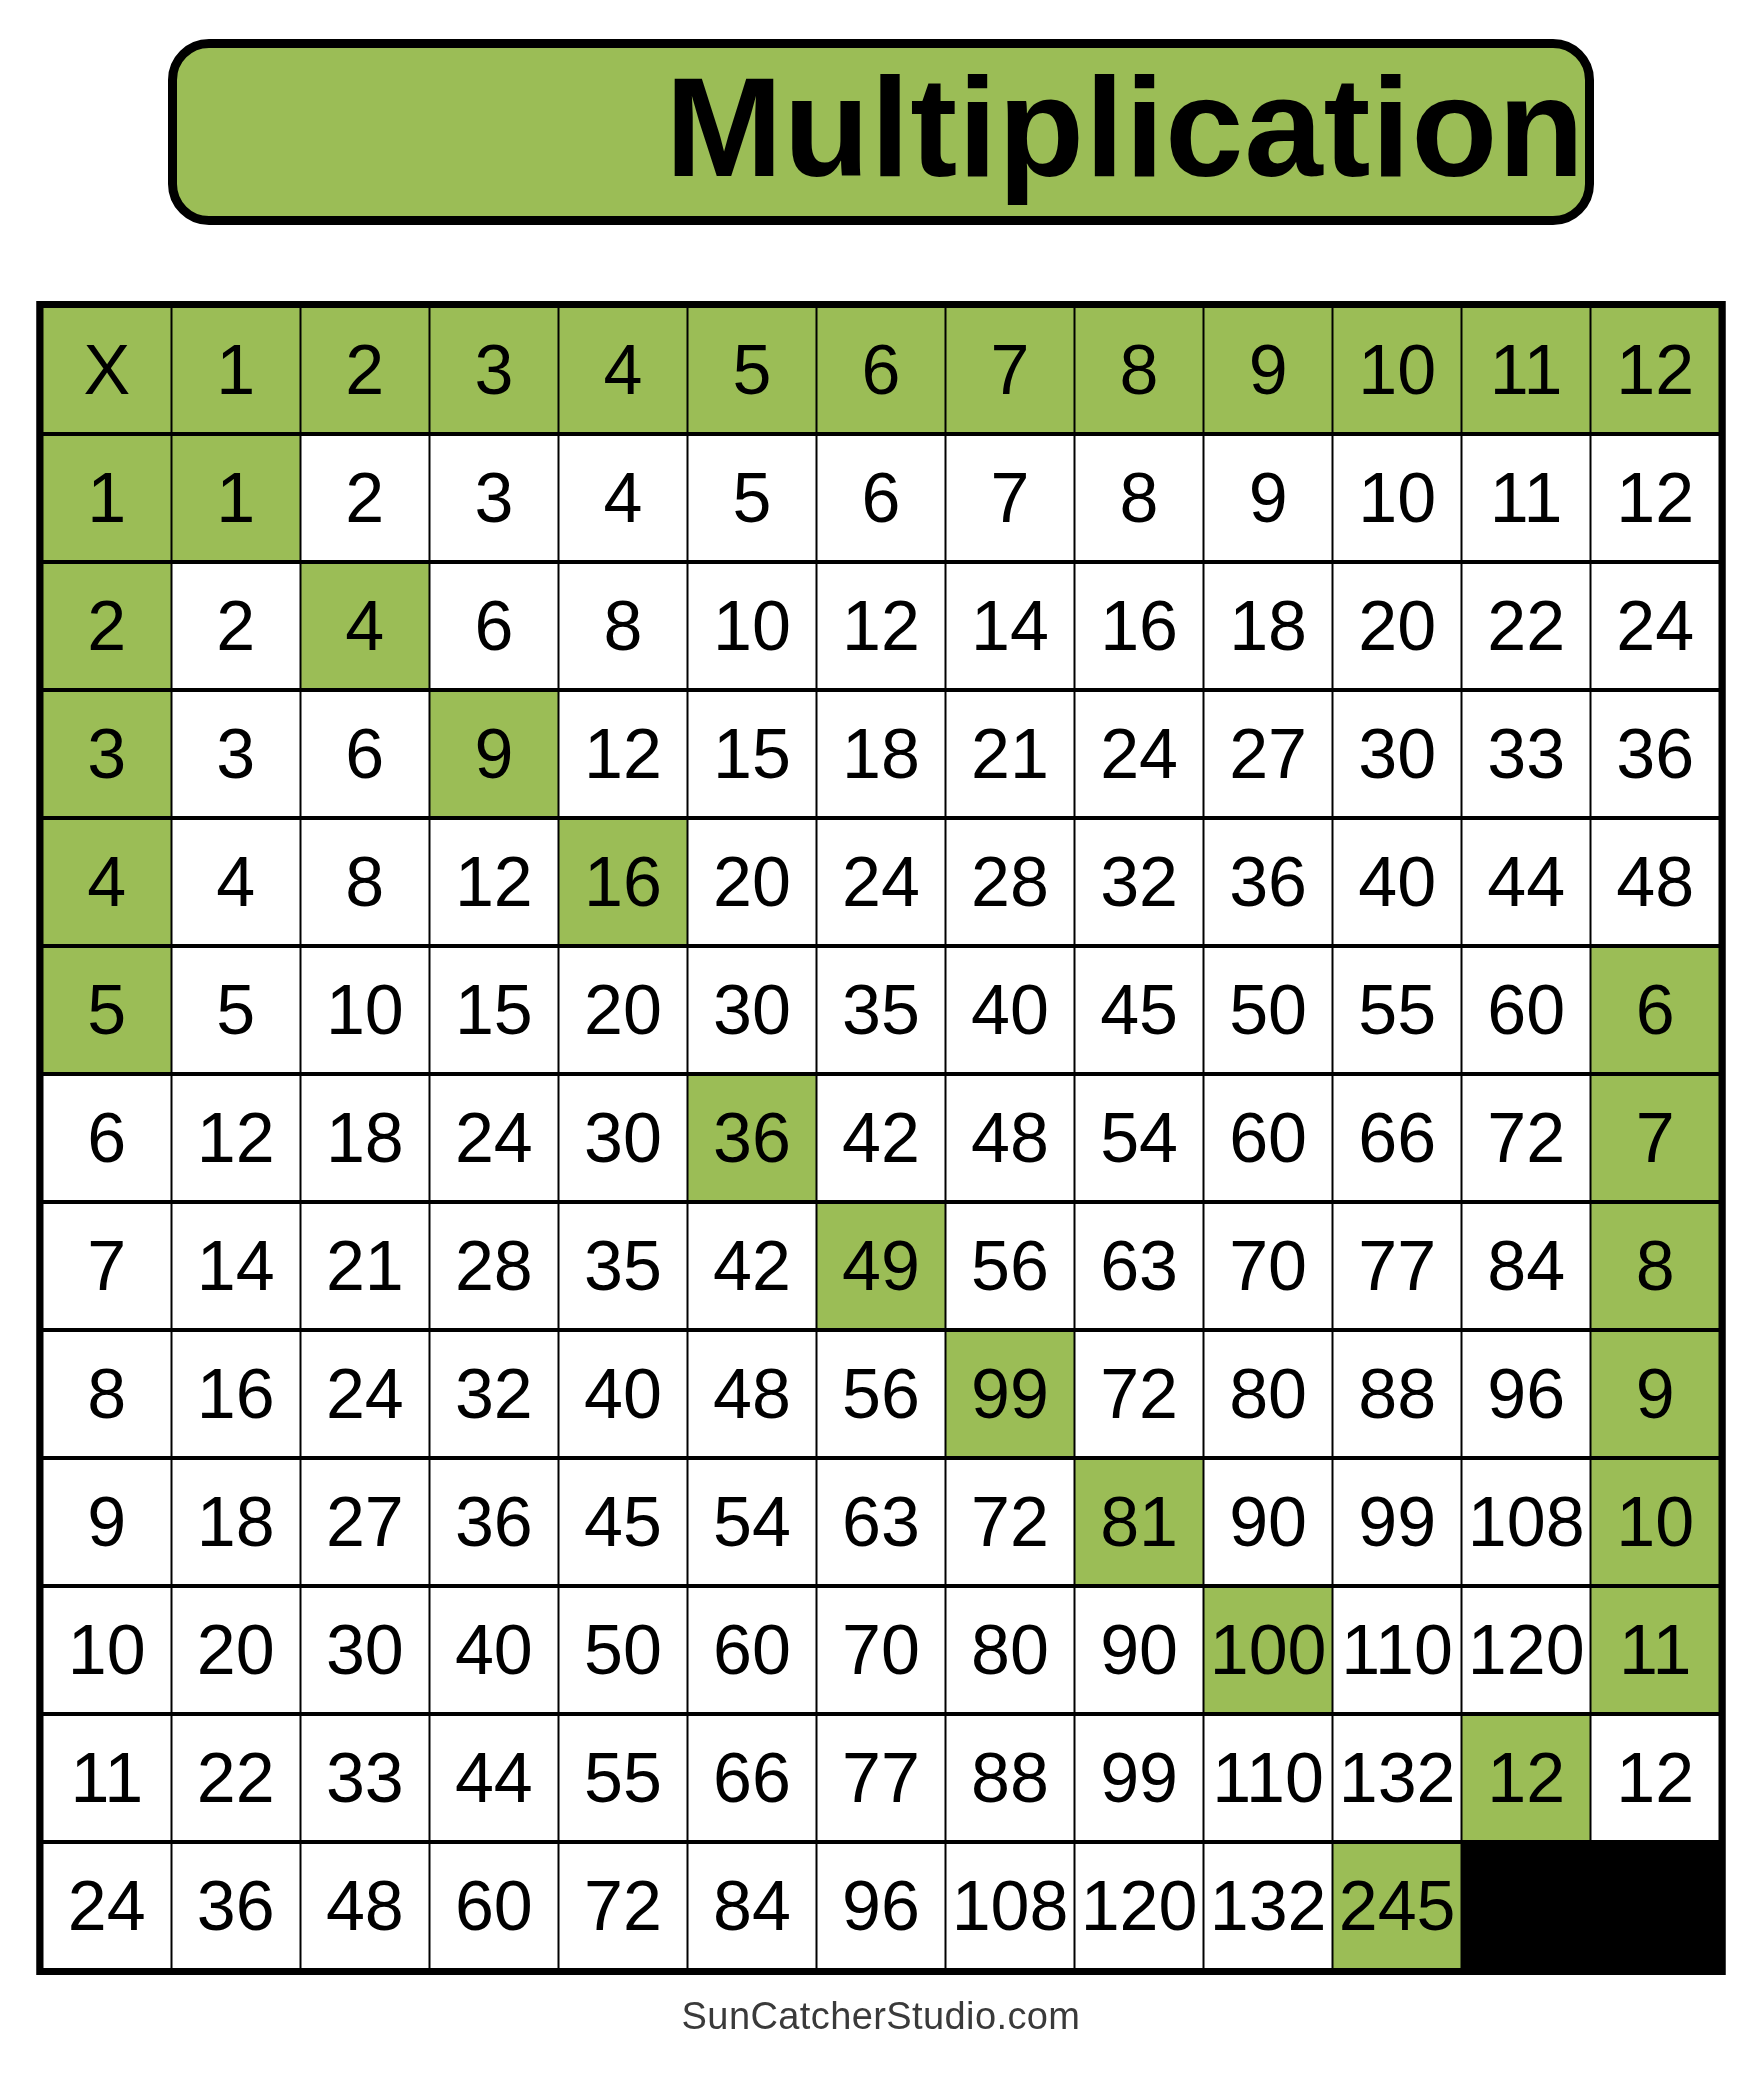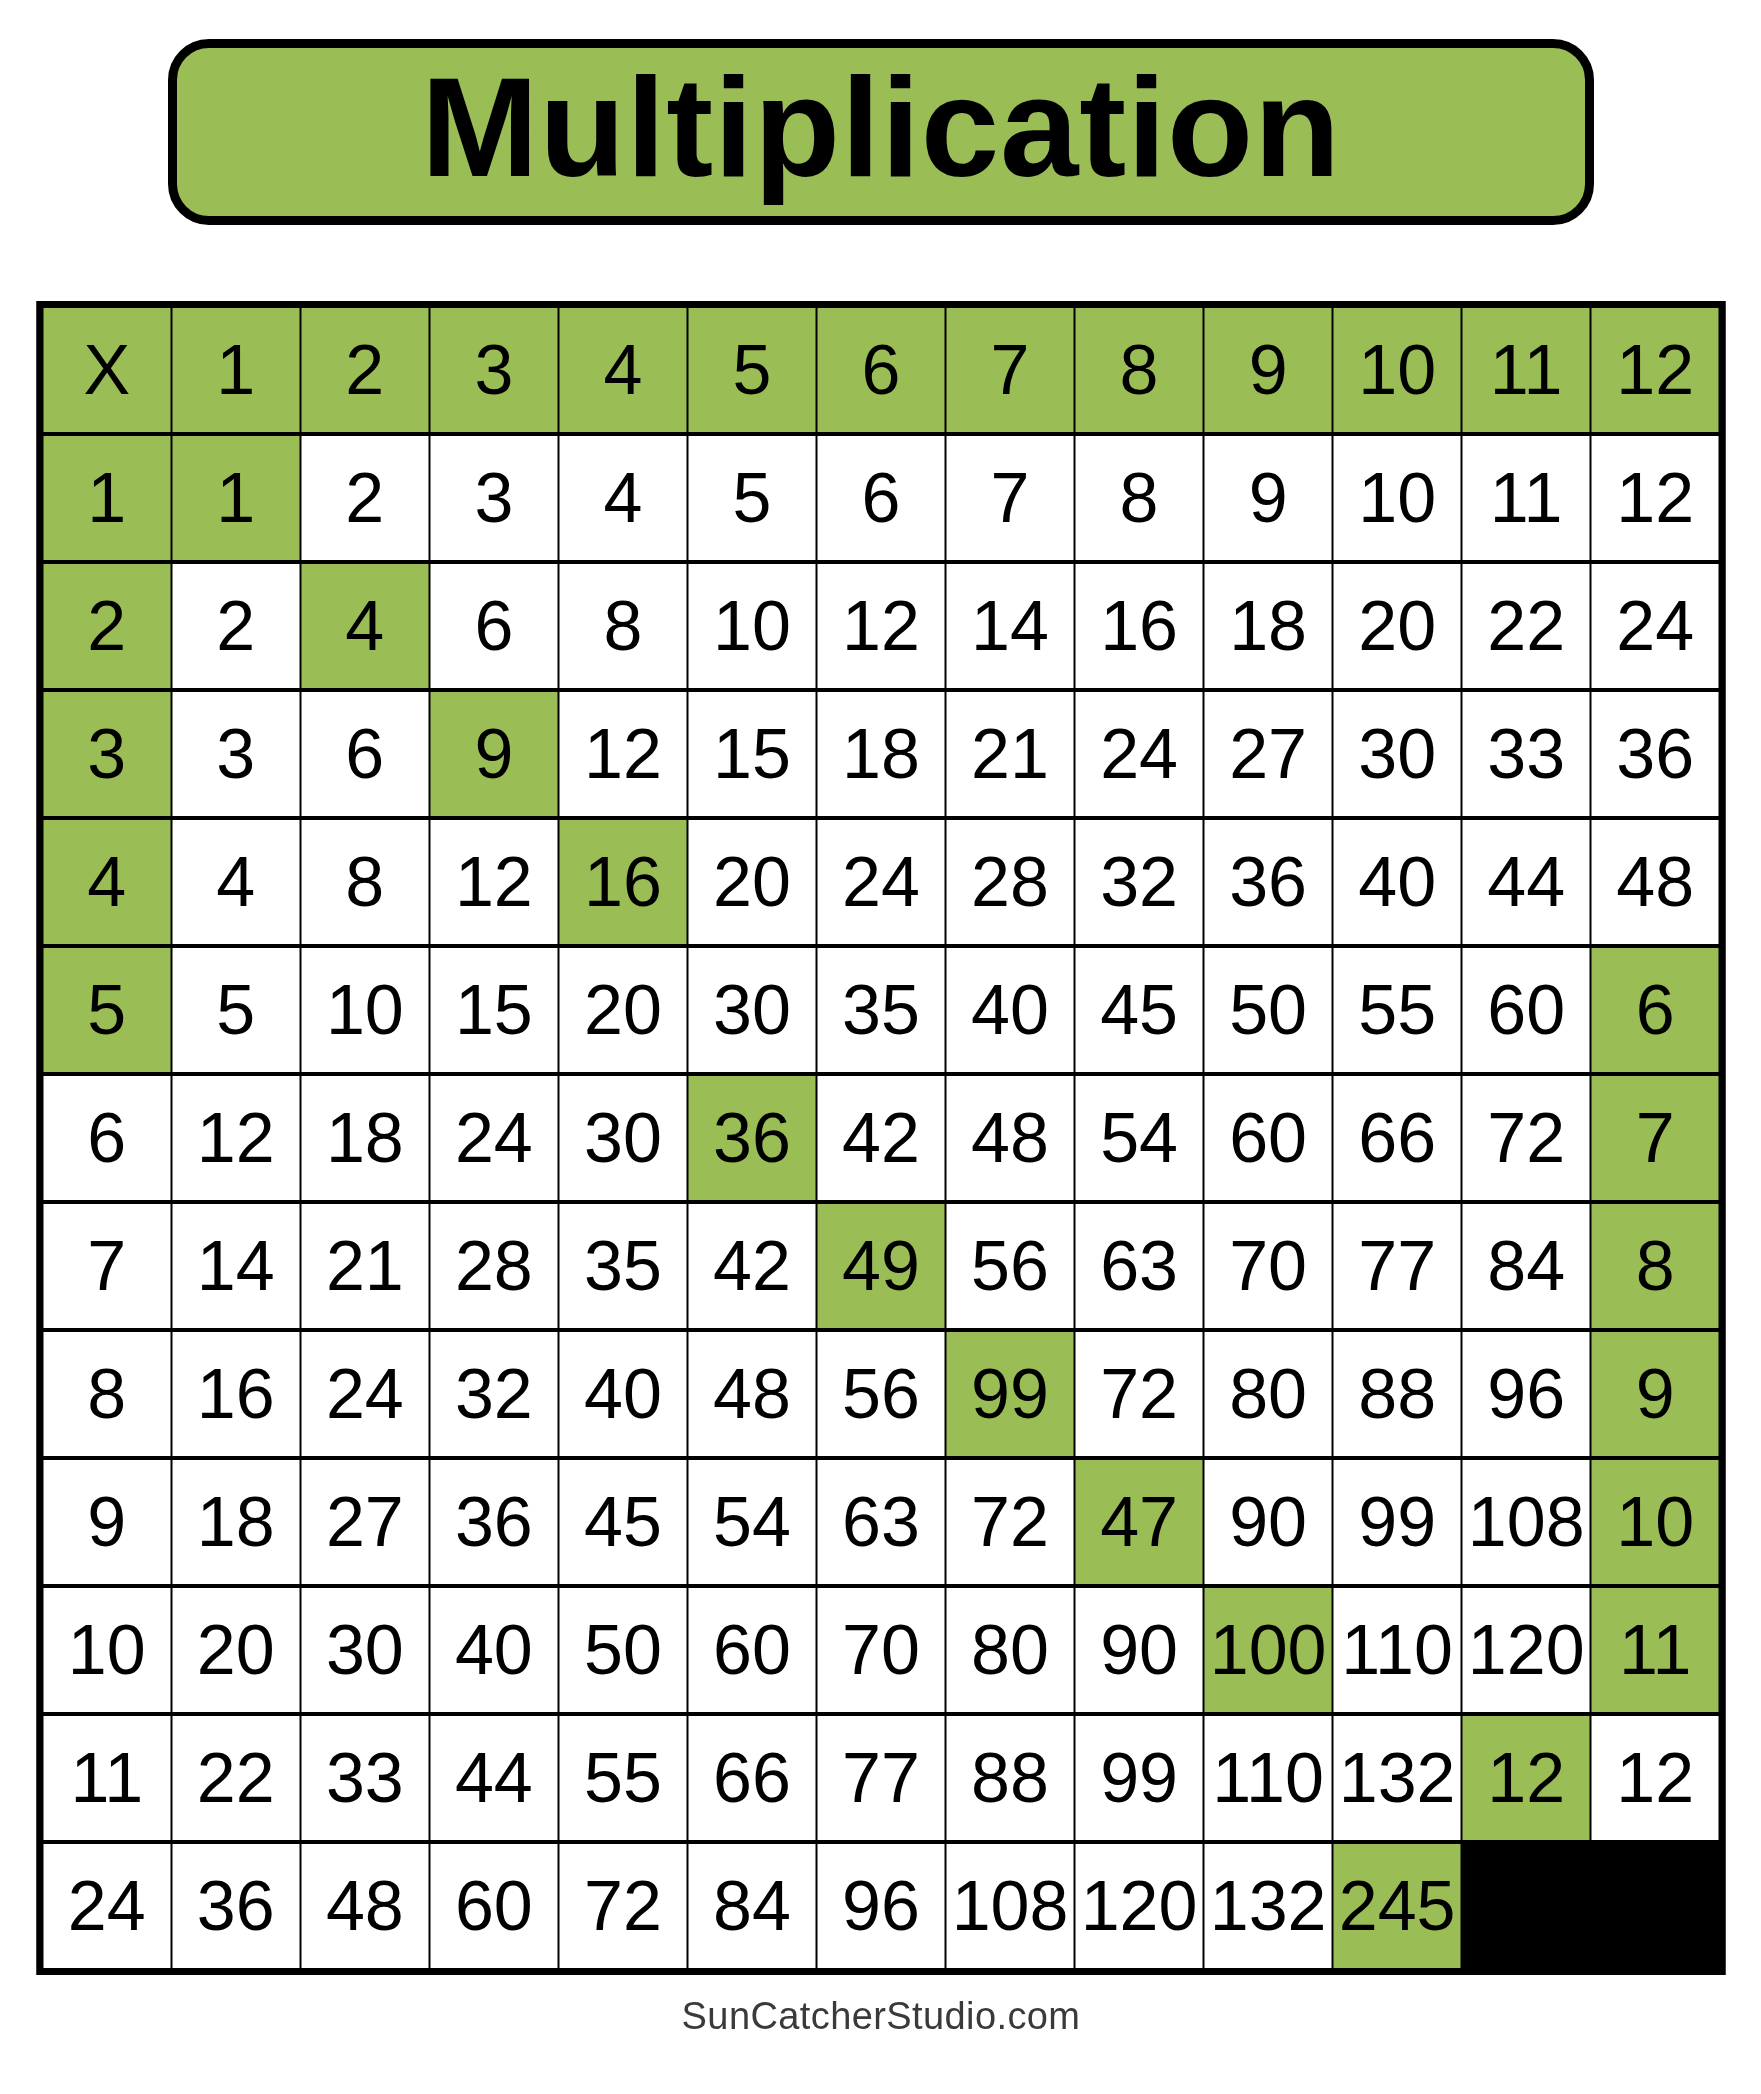--- a/index.html
+++ b/index.html
@@ -27,21 +27,21 @@
     left:50%;
     transform:translateX(-50%);
     width:1426px;
     height:186px;
     box-sizing:border-box;
     background:var(--green);
     border:9px solid var(--black);
     border-radius:41px;
     display:flex;
     align-items:center;
-    justify-content:center;
+    justify-content:flex-end;
   }
   .title-text{
     font-size:141px;
     font-weight:bold;
     color:var(--black);
     letter-spacing:0.8px;
     line-height:1;
     padding-bottom:8.2px;
   }
   .mult-table{
@@ -211,21 +211,21 @@
       <div class="cell">96</div>
       <div class="cell green">9</div>
       <div class="cell">9</div>
       <div class="cell">18</div>
       <div class="cell">27</div>
       <div class="cell">36</div>
       <div class="cell">45</div>
       <div class="cell">54</div>
       <div class="cell">63</div>
       <div class="cell">72</div>
-      <div class="cell green">47</div>
+      <div class="cell green">81</div>
       <div class="cell">90</div>
       <div class="cell">99</div>
       <div class="cell">108</div>
       <div class="cell green">10</div>
       <div class="cell">10</div>
       <div class="cell">20</div>
       <div class="cell">30</div>
       <div class="cell">40</div>
       <div class="cell">50</div>
       <div class="cell">60</div>

